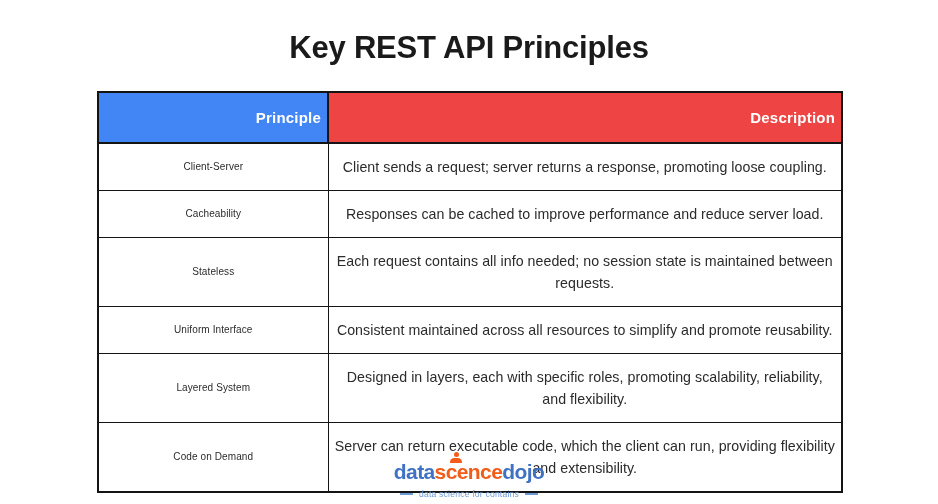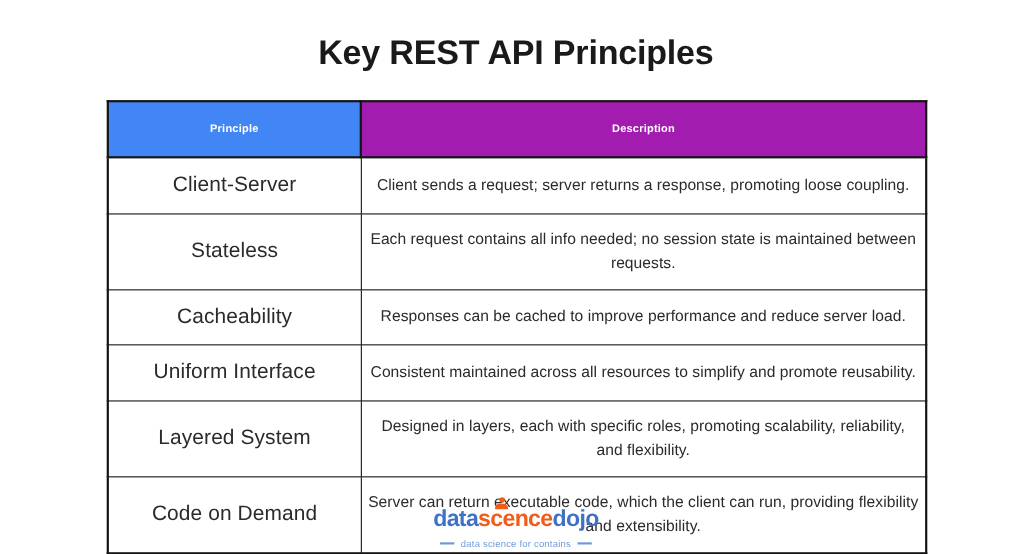--- a/index.html
+++ b/index.html
@@ -53,42 +53,42 @@
     border: 2px solid #141414;
   }
 
   table.principles col.c-principle { width: 230px; }
   table.principles col.c-description { width: 514px; }
 
   table.principles th {
     border: 2px solid #141414;
     height: 49px;
     color: #ffffff;
-    font-size: 10px;
+    font-size: 15px;
     font-weight: bold;
     letter-spacing: 0.2px;
-    text-align: center;
+    text-align: right;
     vertical-align: middle;
     padding: 0 6px;
   }
 
   th.head-principle { background: #4285F4; }
-  th.head-description { background: #a21caf; }
+  th.head-description { background: #ef4444; }
 
   table.principles td {
     border: 1.6px solid #141414;
     background: #ffffff;
     vertical-align: middle;
     text-align: center;
     color: #2b2b2b;
     font-weight: 400;
   }
 
   td.cell-principle {
-    font-size: 19px;
+    font-size: 10px;
     padding: 12px 26px;
     line-height: 1.35;
     letter-spacing: 0.1px;
   }
 
   td.cell-description {
     font-size: 14.2px;
     padding: 12px 6px;
     line-height: 1.55;
     letter-spacing: 0.05px;
@@ -179,26 +179,26 @@
           <th class="head-principle">Principle</th>
           <th class="head-description">Description</th>
         </tr>
       </thead>
       <tbody>
         <tr>
           <td class="cell-principle">Client-Server</td>
           <td class="cell-description">Client sends a request; server returns a response, promoting loose coupling.</td>
         </tr>
         <tr>
+          <td class="cell-principle">Cacheability</td>
+          <td class="cell-description">Responses can be cached to improve performance and reduce server load.</td>
+        </tr>
+        <tr>
           <td class="cell-principle">Stateless</td>
           <td class="cell-description">Each request contains all info needed; no session state is maintained between requests.</td>
-        </tr>
-        <tr>
-          <td class="cell-principle">Cacheability</td>
-          <td class="cell-description">Responses can be cached to improve performance and reduce server load.</td>
         </tr>
         <tr>
           <td class="cell-principle">Uniform Interface</td>
           <td class="cell-description">Consistent maintained across all resources to simplify and promote reusability.</td>
         </tr>
         <tr>
           <td class="cell-principle">Layered System</td>
           <td class="cell-description">Designed in layers, each with specific roles, promoting scalability, reliability, and flexibility.</td>
         </tr>
         <tr>

